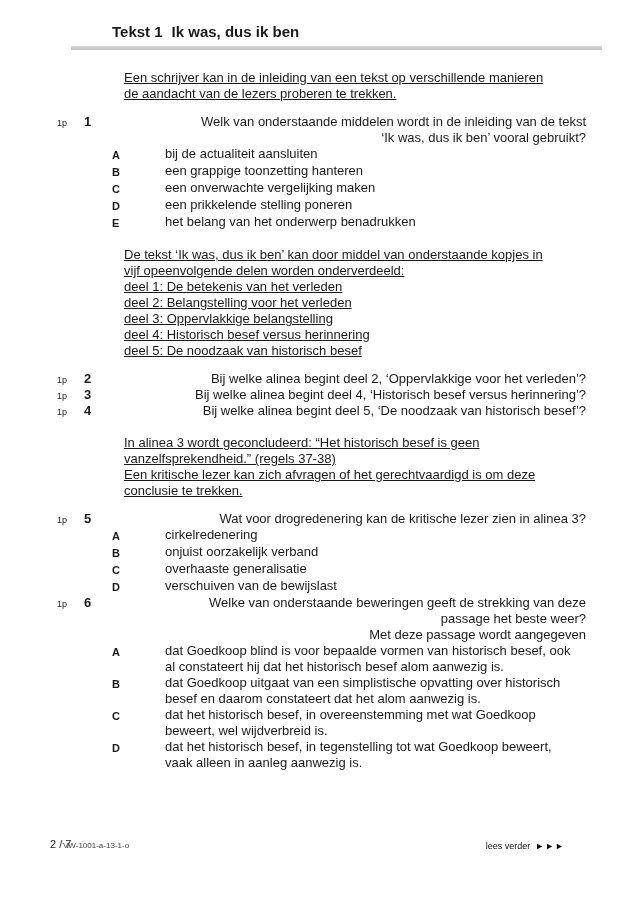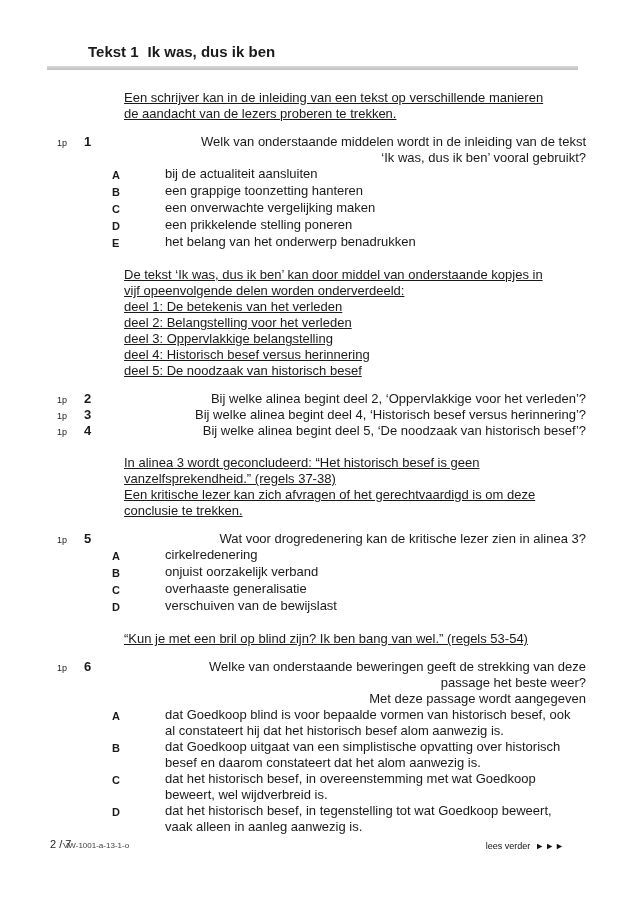--- a/index.html
+++ b/index.html
@@ -7,21 +7,21 @@
     position: relative;
     width: 636px;
     height: 900px;
     background: #ffffff;
     font-family: "Liberation Sans", sans-serif;
     font-size: 13px;
     line-height: 16px;
     color: #1a1a1a;
     overflow: hidden;
   }
-  .header { margin: 44px 0 0 0; }
+  .header { margin: 24px 0 0 0; padding-left: 24px; }
   .title-row { margin-left: 88px; font-size: 15px; font-weight: bold; line-height: 16px; white-space: pre; }
   .title-row .section-label { margin-right: 9px; }
   .rule {
     margin: 6px 0 0 47px;
     width: 531px;
     height: 4px;
     background: linear-gradient(#d8d8d8, #c2c2c2);
   }
   .content { margin: 20px 50px 0 112px; }
   .para { margin: 12px; white-space: pre-line; text-decoration: underline; }
@@ -142,21 +142,20 @@
           <span class="opt-letter">C</span>
           <span class="opt-text">overhaaste generalisatie</span>
         </div>
         <div class="option">
           <span class="opt-letter">D</span>
           <span class="opt-text">verschuiven van de bewijslast</span>
         </div>
       </div>
     </section>
 
-    <p class="para mt">“Kun je met een bril op blind zijn? Ik ben bang van wel.” (regels 53-54)</p>
 
     <section class="question">
       <span class="q-pts">1p</span>
       <span class="q-num">6</span>
       <p class="q-text">Welke van onderstaande beweringen geeft de strekking van deze
 passage het beste weer?
 Met deze passage wordt aangegeven</p>
       <div class="options">
         <div class="option">
           <span class="opt-letter">A</span>

